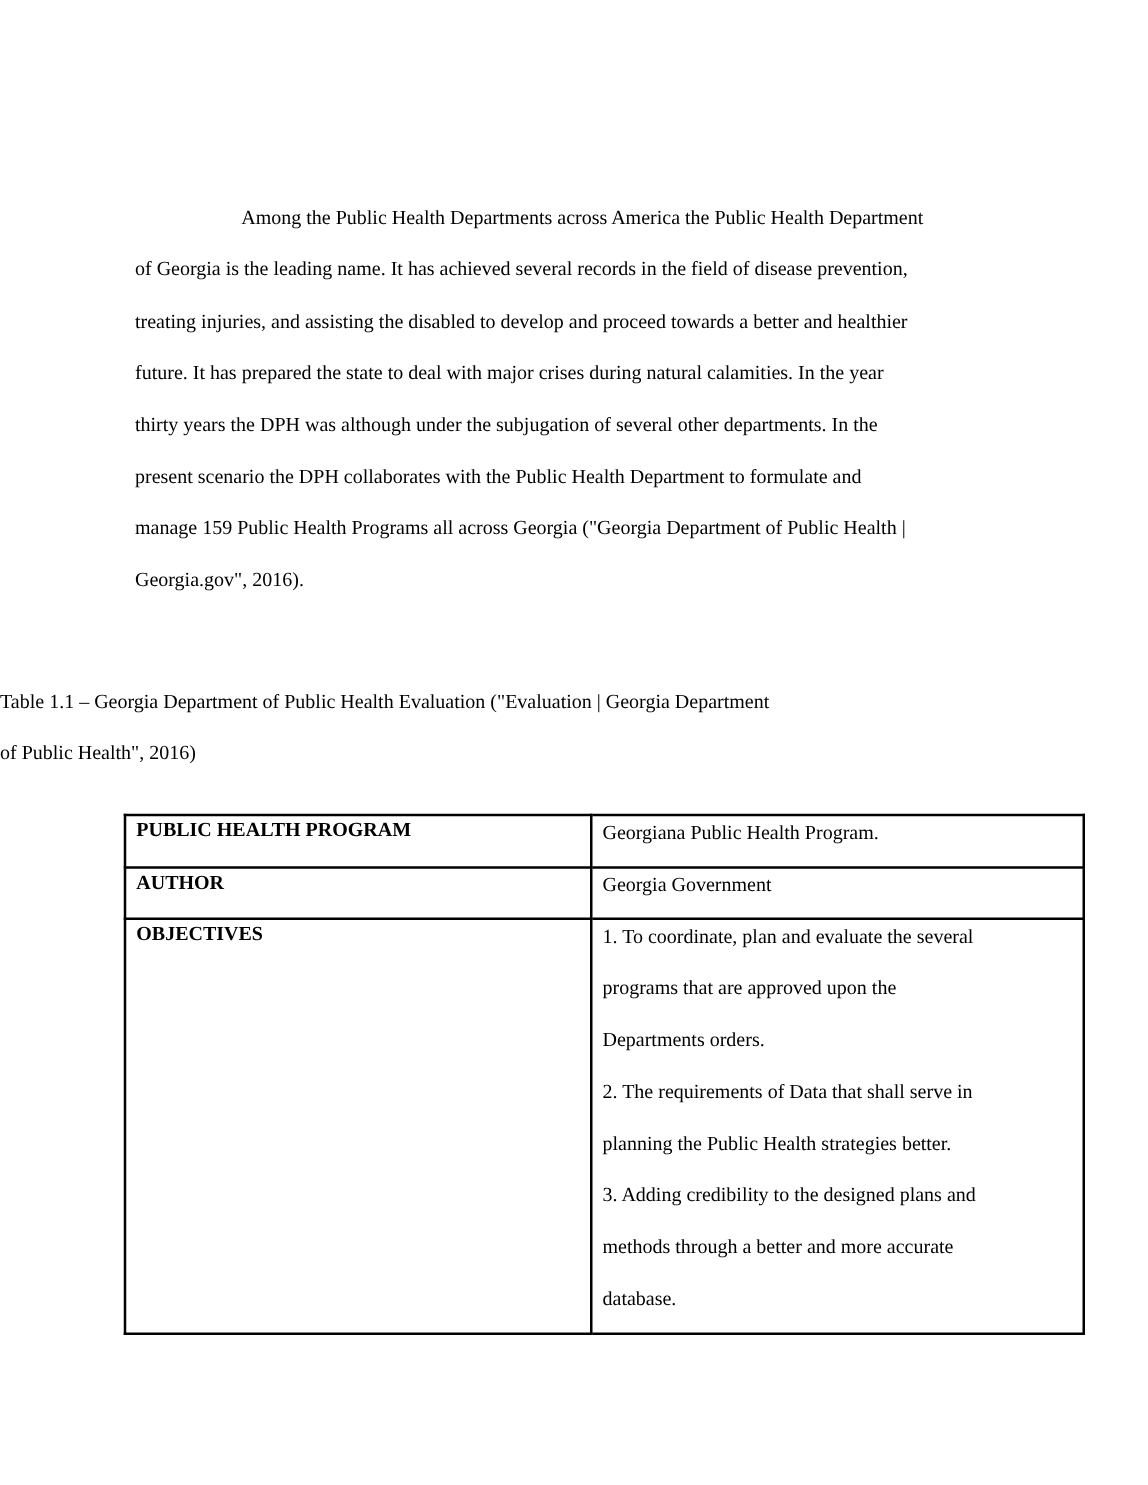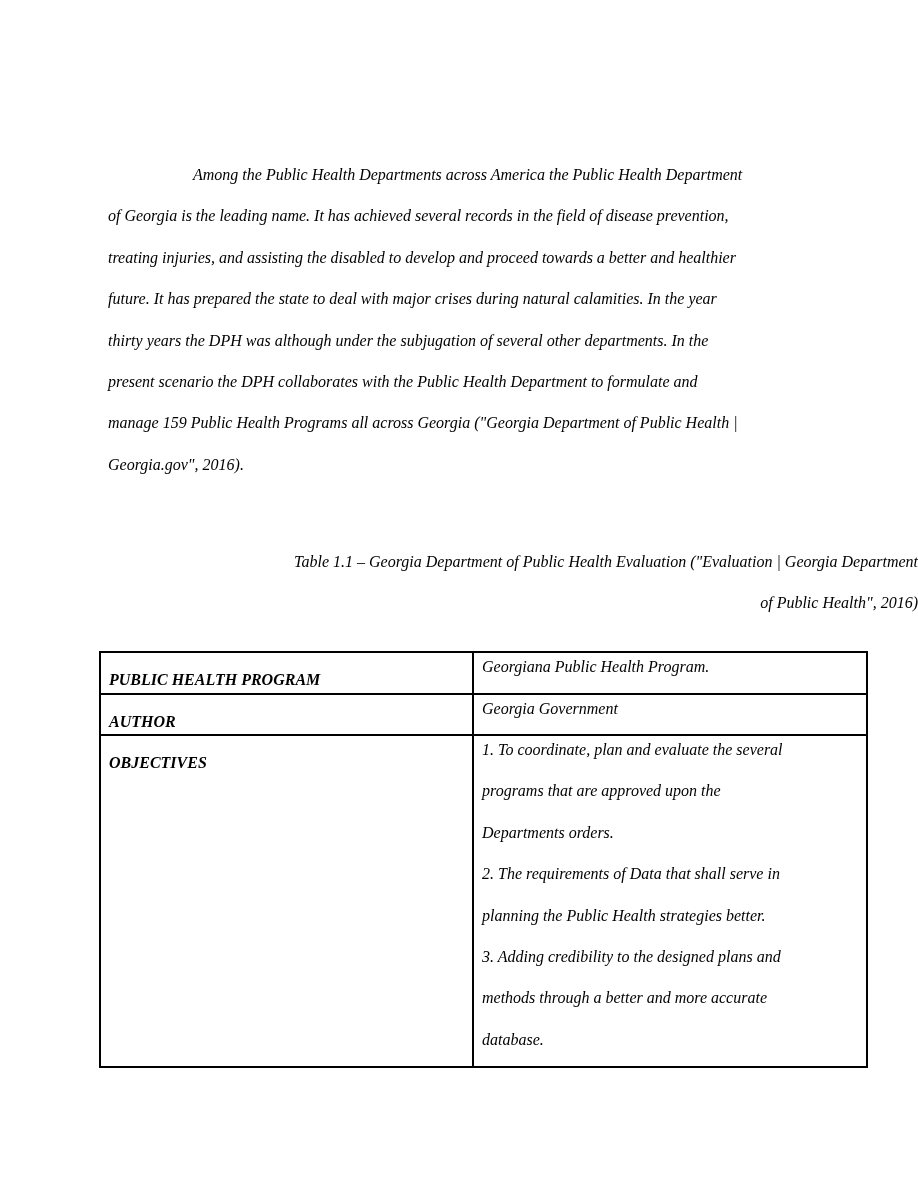--- a/index.html
+++ b/index.html
@@ -5,40 +5,39 @@
   html, body { margin: 0; padding: 0; background: #ffffff; }
   .page {
     position: relative;
     width: 918px;
     height: 1188px;
     background: #ffffff;
     color: #000000;
     font-family: "Liberation Serif", "DejaVu Serif", serif;
     font-size: 16px;
     overflow: hidden;
-    font-style: italic;
   }
   .paragraph {
     position: absolute;
     left: 108px;
     top: 154px;
     width: 712px;
   }
   .pline {
     white-space: nowrap;
     line-height: 41.4px;
     height: 41.4px;
   }
   .pline.indent { padding-left: 85px; }
   .caption {
     position: absolute;
     left: 0;
     top: 541px;
     width: 918px;
-    text-align: right;
+    text-align: left;
   }
   .cline {
     white-space: nowrap;
     line-height: 41.4px;
     height: 41.4px;
   }
   table.evaluation-table {
     position: absolute;
     left: 99px;
     top: 651px;
@@ -48,21 +47,21 @@
   }
   .evaluation-table td {
     border: 2px solid #000000;
     vertical-align: top;
     padding: 0 8px;
   }
   td.label-cell {
     width: 355px;
     font-weight: bold;
     line-height: 24px;
-    padding-top: 15px;
+    padding-top: 0;
     margin-left: 16px;
   }
   td.value-cell { width: 376px; margin-left: 16px; }
   .vline { line-height: 41.4px; white-space: nowrap; }
   .value-cell .vline:first-child { margin-top: -7px; }
   tr.row-1 { height: 42px; }
   tr.row-2 { height: 41px; }
   tr.row-3 { height: 332px; }
 </style>
 </head>

